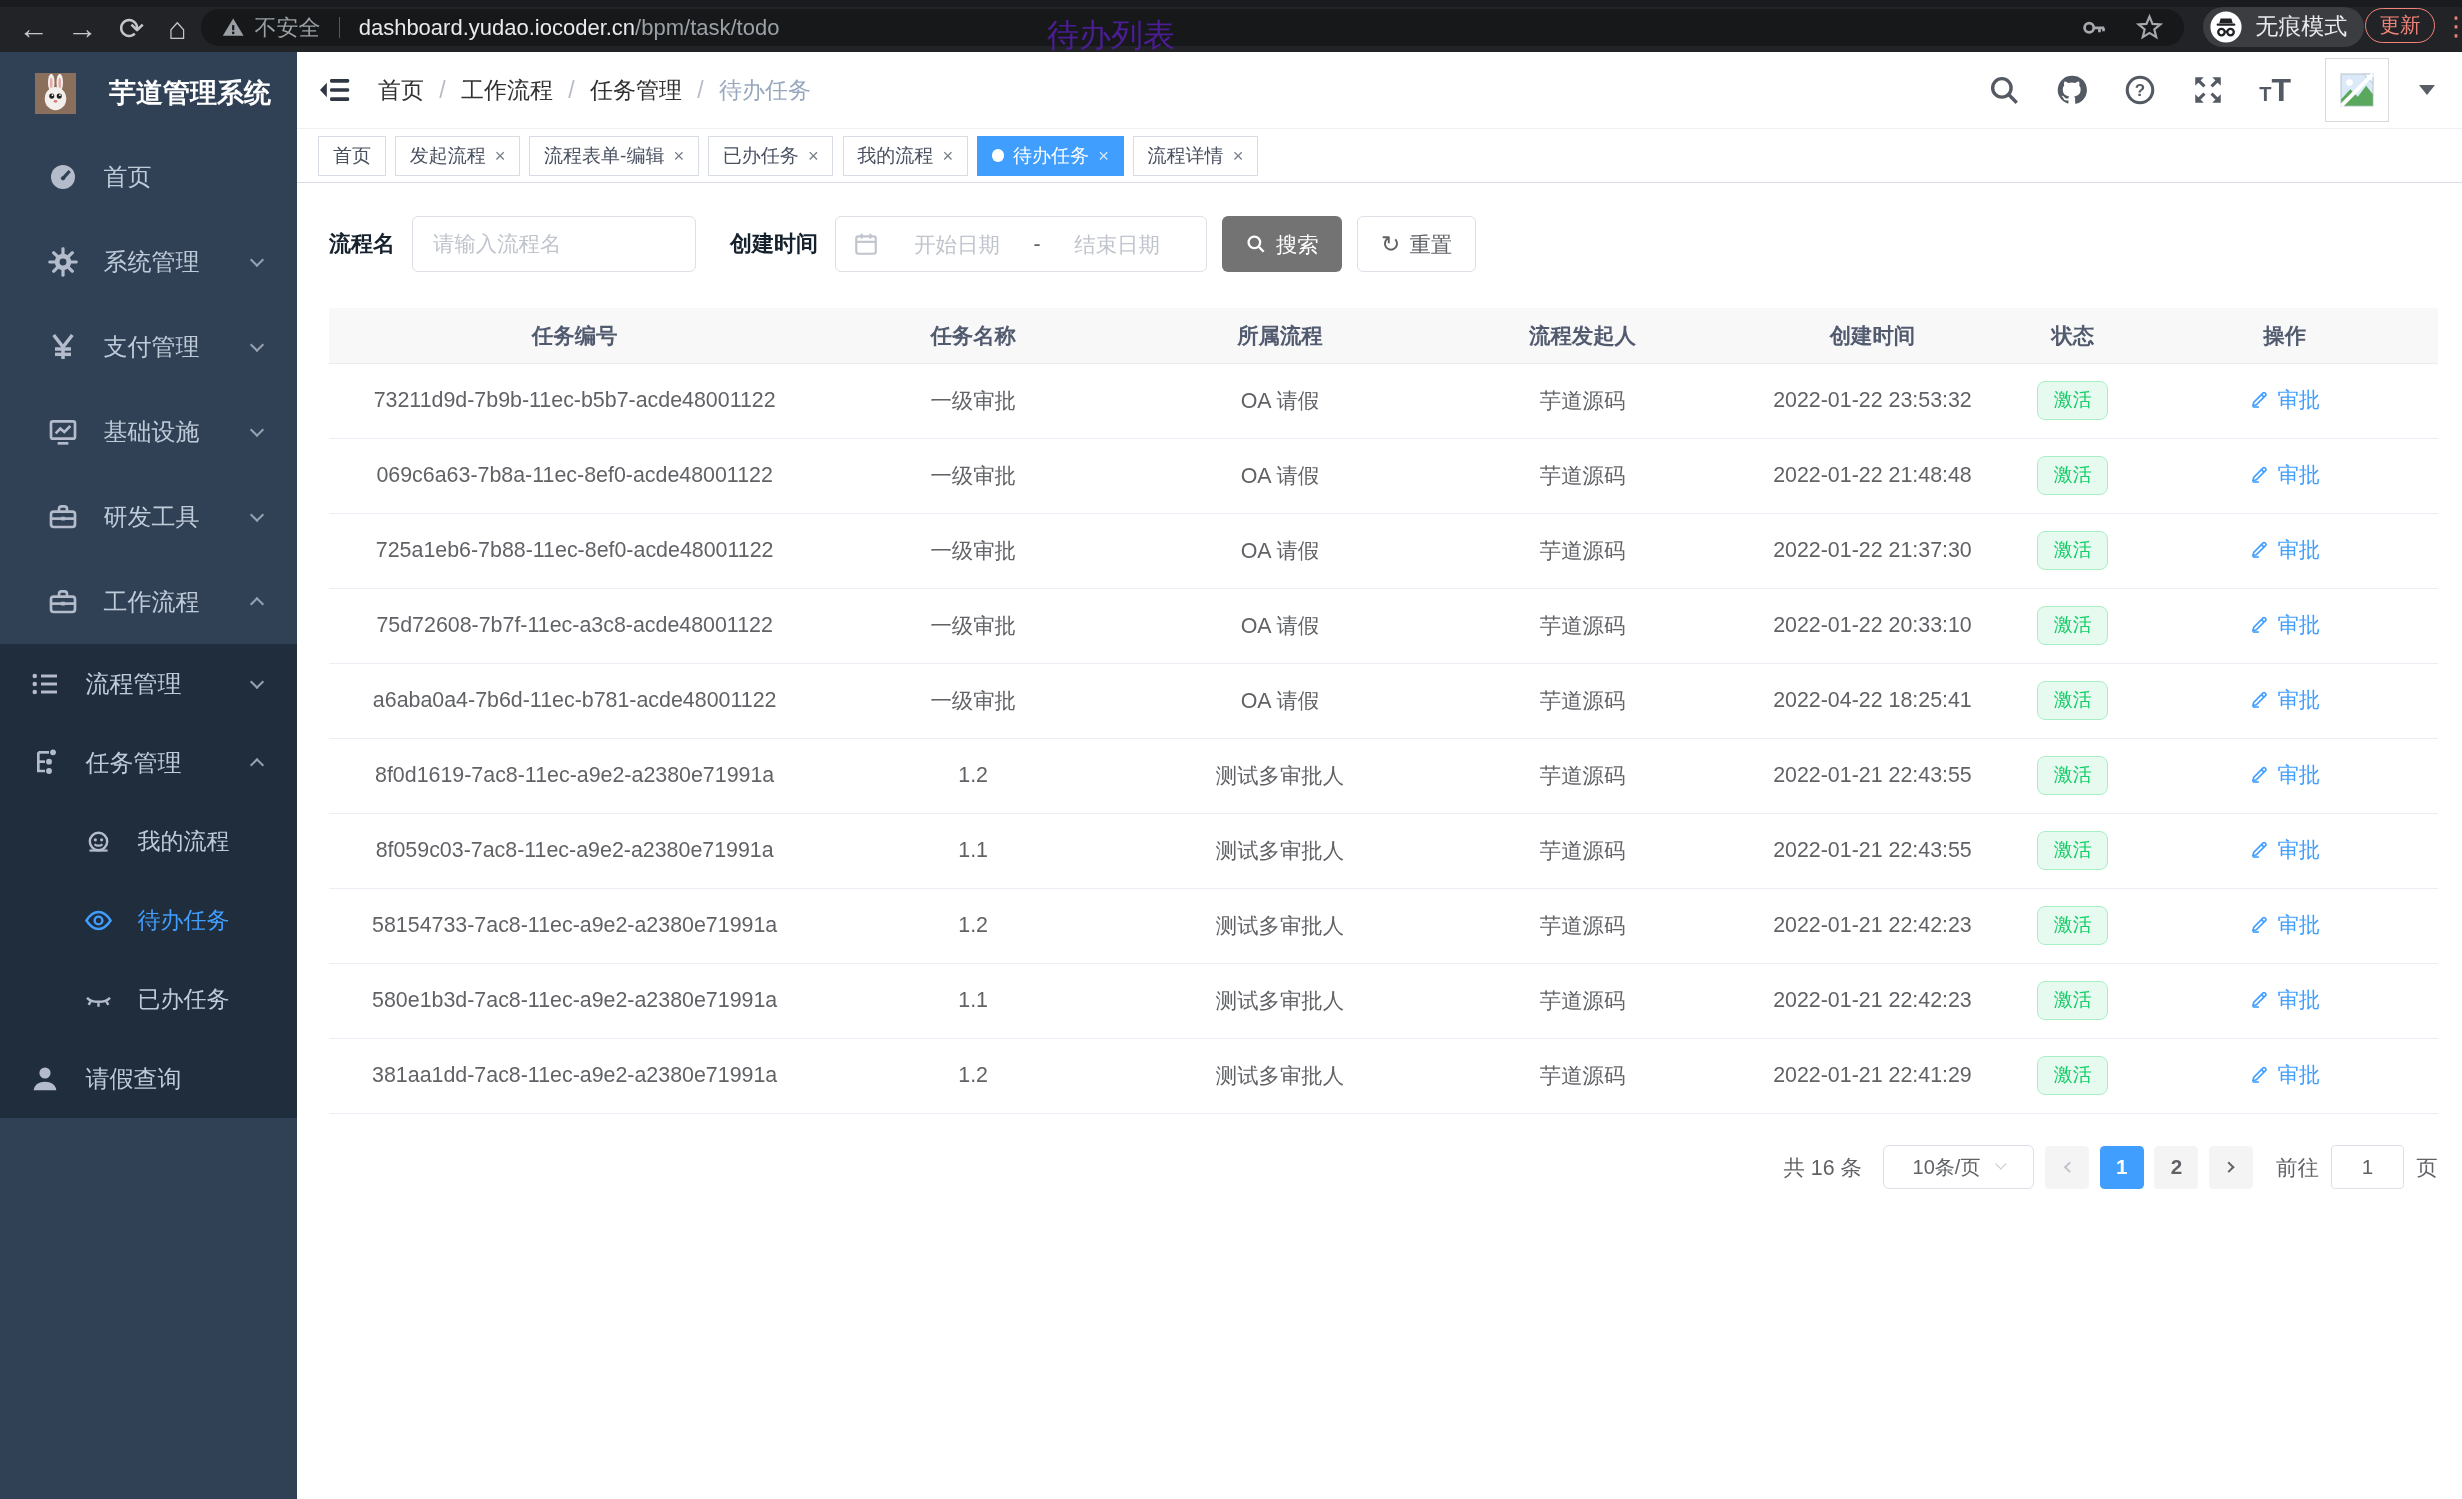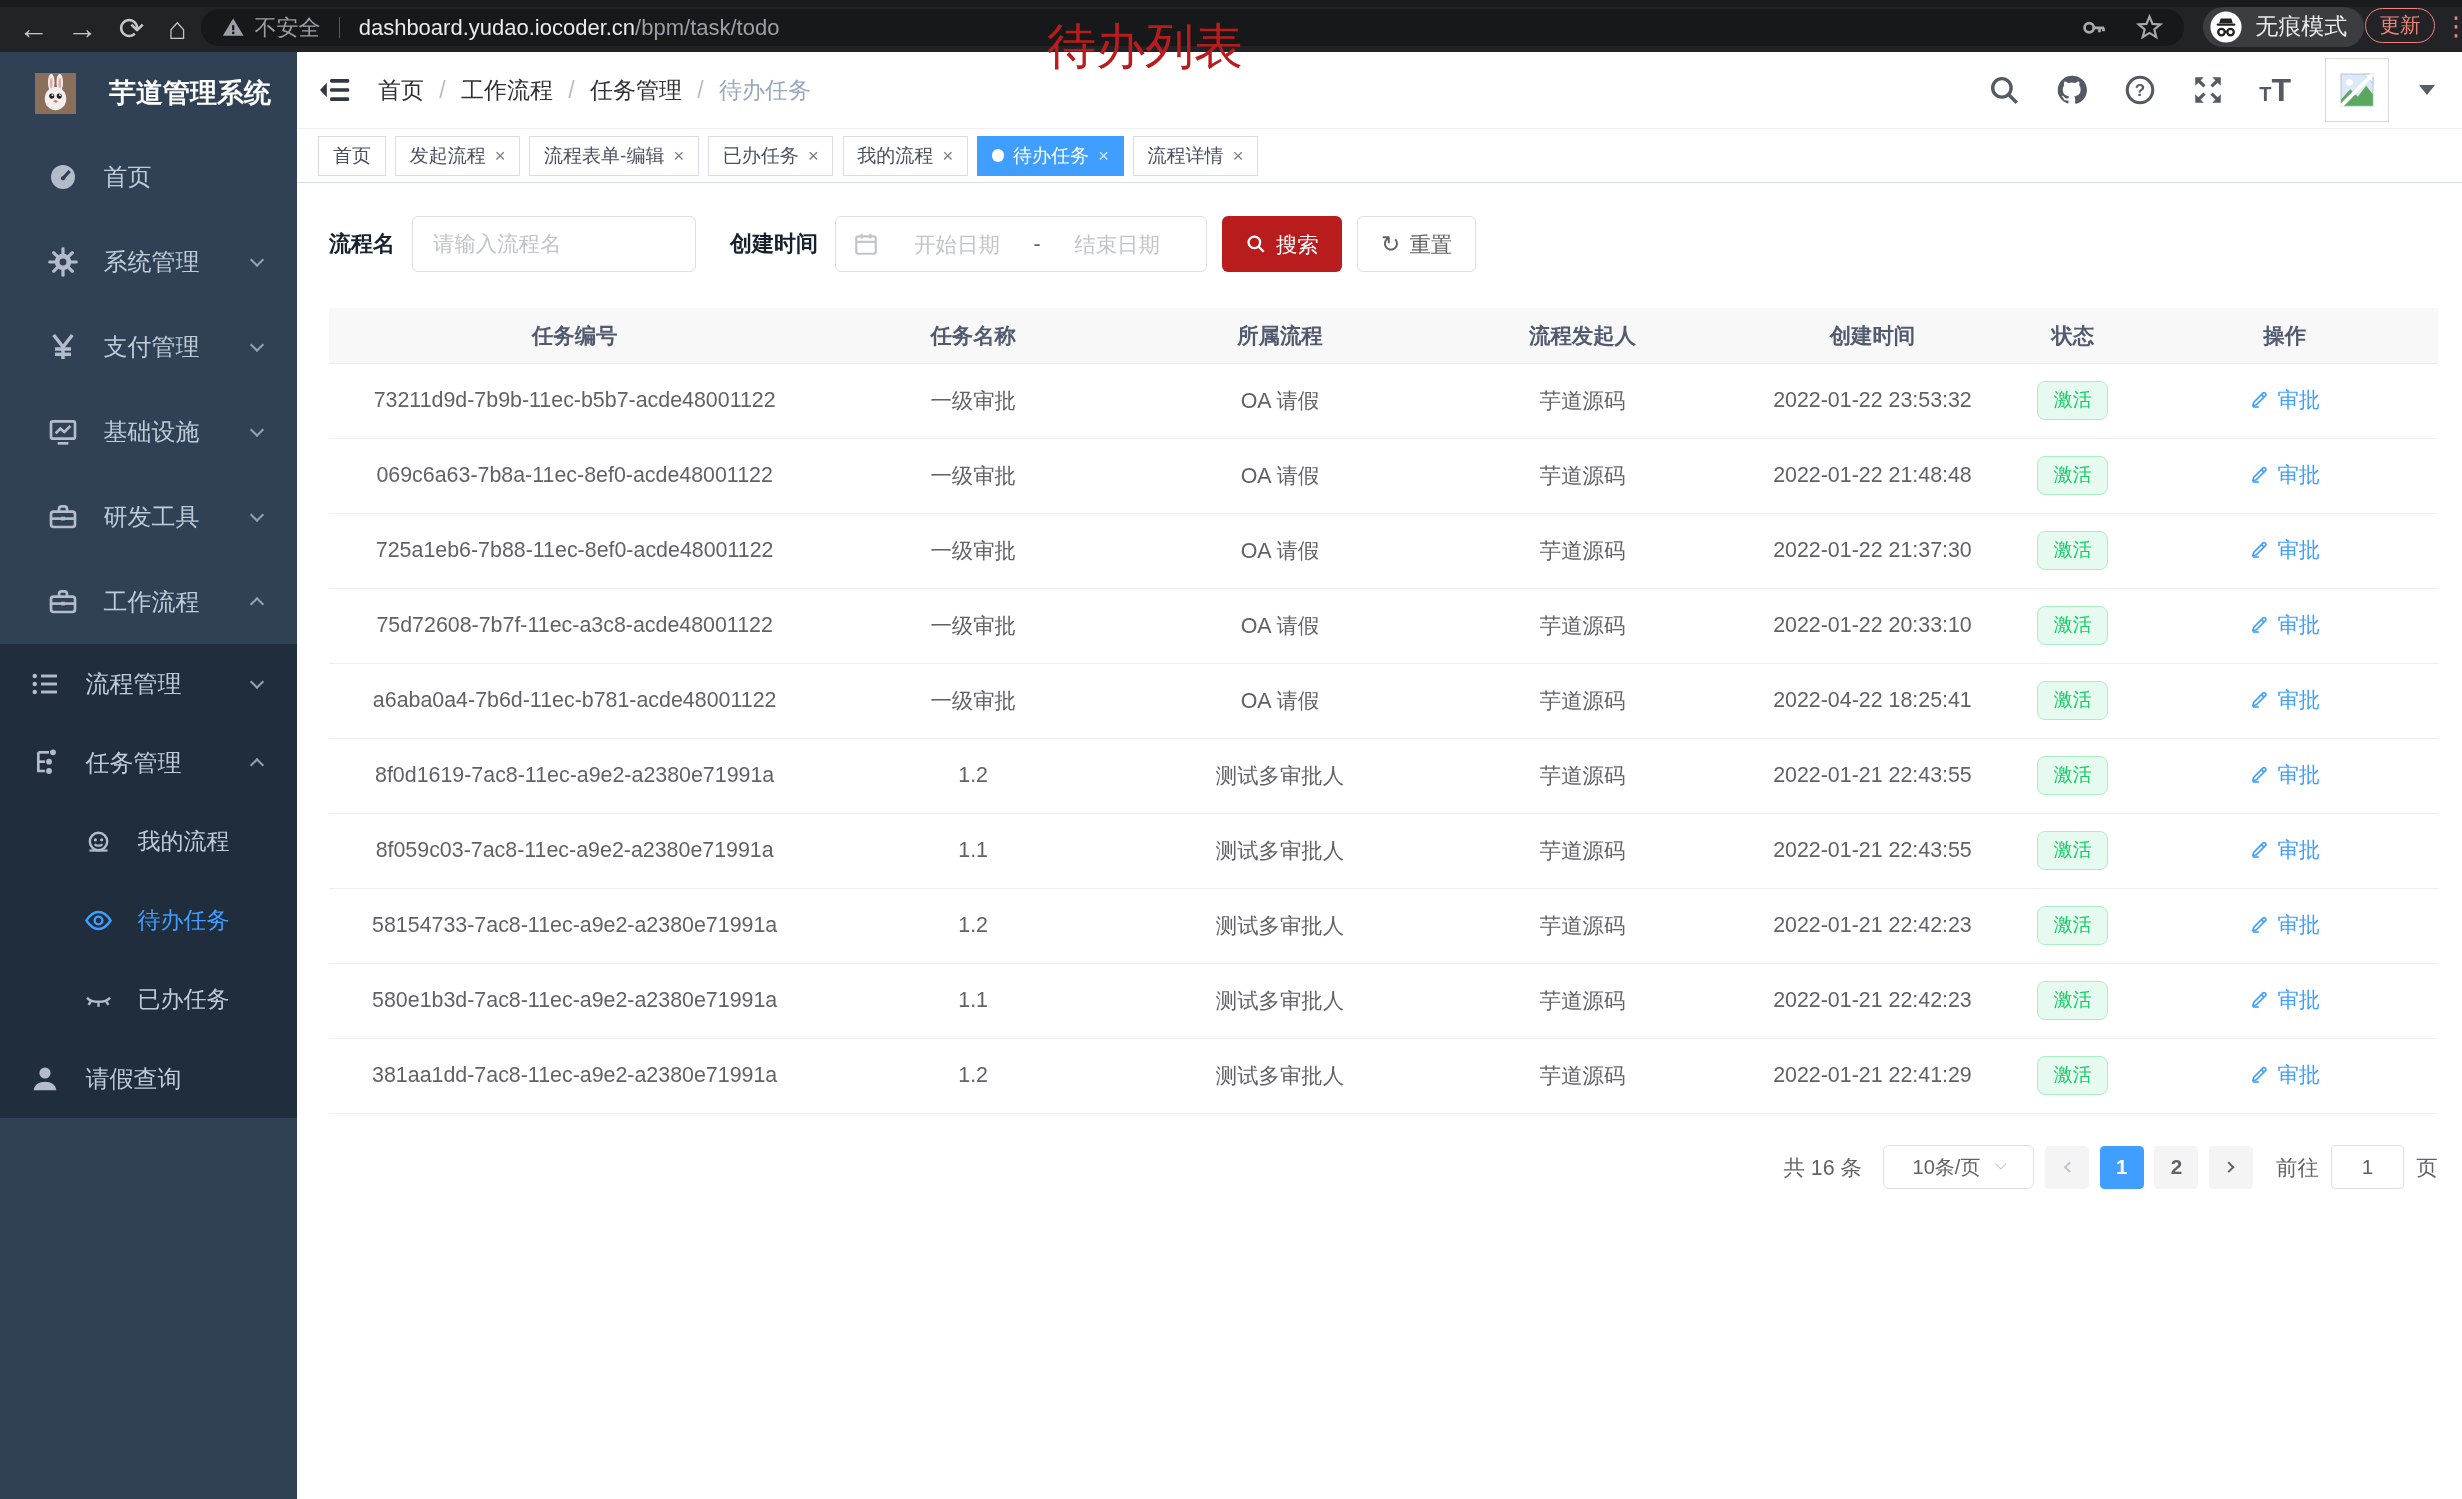--- a/index.html
+++ b/index.html
@@ -17,21 +17,21 @@
   .url-host { color:#e8eaed; }
   .url-path { color:#9aa0a6; }
   .omni-right { margin-left:auto; display:flex; align-items:center; gap:27.5px; color:#a6aaae; }
   .incog { position:absolute; left:2203px; top:6.9px; height:40px; border-radius:20px; background:#3c3d41;
     display:flex; align-items:center; gap:12.2px; padding:0 17px 0 6.1px; color:#e8eaed; font-size:23px; }
   .update-pill { position:absolute; left:2365px; top:8.4px; width:70px; height:35px; border:1.5px solid #f08479;
     border-radius:18.3px; color:#f08479; font-size:20.6px; text-align:center; line-height:32px; }
   .dots { position:absolute; left:2443px; top:7.6px; color:#f08479; font-size:26px; line-height:37px; letter-spacing:0; }
 
   
-  .annotation { position:absolute; left:1047px; top:13.7px; z-index:60; font-size:49px; color:#b91c1c; font-weight:500; }
+  .annotation { position:absolute; left:1047px; top:13.7px; z-index:60; font-size:32px; color:#4c1d95; font-weight:500; }
 
   
   .sidebar { position:absolute; left:0; top:52px; width:297px; height:1448px; background:#304156; }
   .logo-row { height:82px; display:flex; align-items:center; padding-left:35px; gap:33px; }
   .logo-title { color:#fff; font-size:27px; font-weight:bold; }
   .menu-item { display:flex; align-items:center; position:relative; color:#bfcbd9; cursor:pointer; }
   .menu-item.lv1 { height:85px; padding-left:47px; font-size:24px; }
   .menu-item.lv2 { height:79px; padding-left:29px; font-size:24px; }
   .menu-item.lv3 { height:79px; padding-left:84px; font-size:23px; }
   .mi-icon { width:32px; height:32px; margin-right:24.4px; color:#b4bccc; flex:none; display:flex; align-items:center; justify-content:center; }
@@ -72,21 +72,21 @@
   .f-label { font-size:22px; font-weight:bold; color:#16212e; margin-right:17px; }
   .f-label.second { margin-left:34px; }
   .input-box { width:284px; height:56px; border:1.5px solid #dcdfe6; border-radius:6.1px; display:flex; align-items:center; padding:0 20px; }
   .input-box input { border:none; outline:none; width:100%; font-size:21.4px; color:#606266; font-family:inherit; }
   .input-box input::placeholder { color:#c0c4cc; }
   .date-box { width:372px; height:56px; border:1.5px solid #dcdfe6; border-radius:6.1px; display:flex; align-items:center; padding:0 17px; color:#c0c4cc; font-size:21.4px; }
   .date-box .cal { width:26px; height:26px; margin-right:6.1px; color:#c0c4cc; flex:none; }
   .date-ph { flex:1; text-align:center; }
   .date-sep { color:#606266; padding:0 4.6px; }
   .btn { height:56px; border-radius:6.1px; display:flex; align-items:center; gap:9.2px; font-size:21.4px; padding:0 23px; cursor:pointer; margin-left:15.3px; }
-  .btn-search { background:#b91c1c; color:#fff;justify-content:flex-end; }
+  .btn-search { background:#737373; color:#fff;justify-content:flex-end; }
   .btn-reset { background:#fff; color:#606266; border:1.5px solid #dcdfe6; }
   .btn svg { width:21.4px; height:21.4px; }
   .reset-glyph { font-size:23px; line-height:1; }
 
   table { width:100%; border-collapse:collapse; table-layout:fixed; }
   thead th { background:#f8f8f9; color:#515a6e; font-weight:bold; font-size:21.4px; height:55px; text-align:center;
     border-bottom:1.5px solid #e9ecf1; }
   tbody td { height:75px; font-size:21.4px; color:#606266; text-align:center; border-bottom:1.5px solid #ebeef5; overflow:hidden; white-space:nowrap; }
   .tag-success { display:inline-block; padding:7.6px 15.3px; border-radius:8px; background:#e7faf0; border:1.5px solid #a9efc5; color:#13ce66; font-size:19px; line-height:1.1; }
   .action-link { color:#409eff; display:inline-flex; align-items:center; gap:7.6px; cursor:pointer; }

